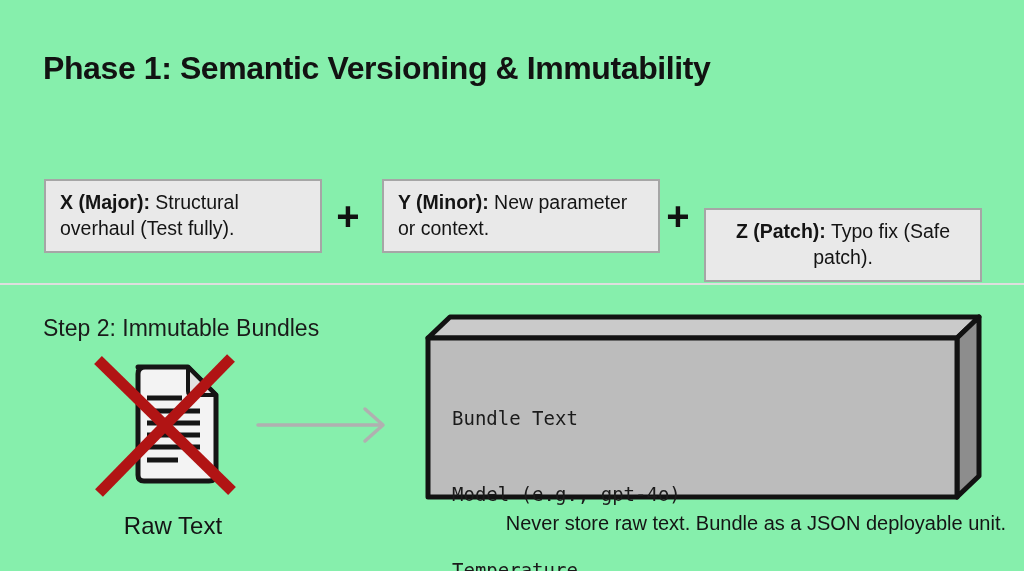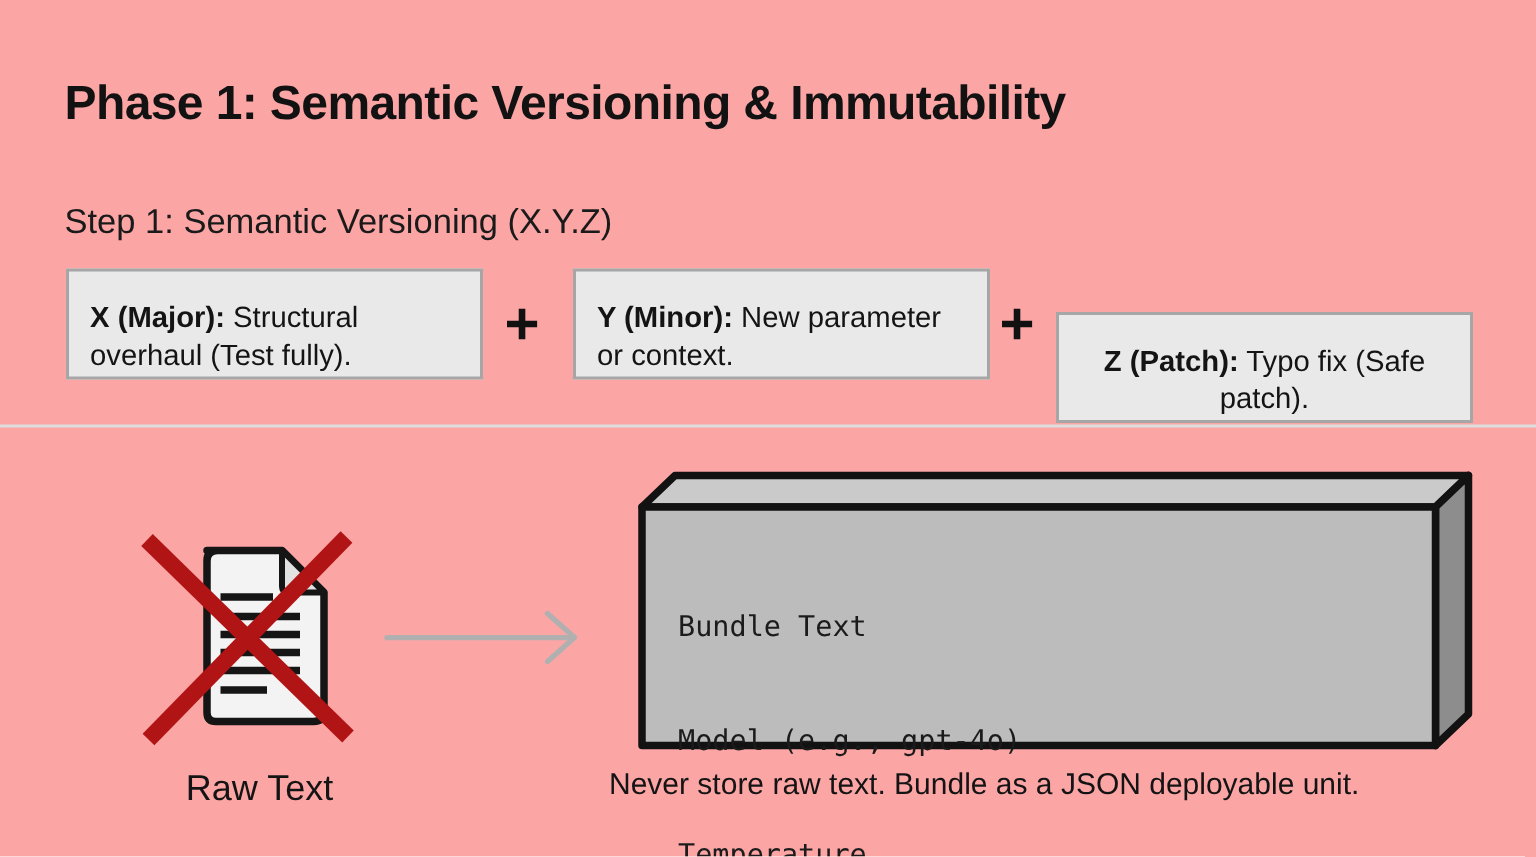--- a/index.html
+++ b/index.html
@@ -1,39 +1,39 @@
 <!DOCTYPE html>
 <html><head>
 <meta charset="utf-8">
 <style>
   html,body{margin:0;padding:0;background:#ffffff;}
   .canvas{
     position:relative;
     width:1024px;height:571px;
-    background:#fca5a5;
+    background:#86efac;
     font-family:"Liberation Sans", sans-serif;
     color:#111;
     overflow:hidden;
   }
   .title{
     position:absolute;left:43px;top:50px;
     font-size:32px;font-weight:700;letter-spacing:-0.4px;
     color:#121212;
   }
   .step-heading{
     position:absolute;left:43px;
     font-size:23px;font-weight:400;color:#1a1a1a;
   }
   #step1-heading{top:134px;}
   #step2-heading{top:315px;}
   .vbox{
     position:absolute;top:179px;height:74px;width:278px;
     box-sizing:border-box;
     background:#e9e9e9;border:2px solid #a6a6a6;
-    display:flex;align-items:flex-end;
+    display:flex;align-items:center;
     padding:0 14px;
     font-size:19.5px;line-height:1.32;color:#141414;
   }
   #vbox-x{left:44px;}
   #vbox-y{left:382px;}
   #vbox-z{left:704px;justify-content:center;text-align:center;margin-top:29px;}
   .vbox b{font-weight:700;}
   .plus{
     position:absolute;top:179px;height:74px;width:30px;
     display:flex;align-items:center;justify-content:center;
@@ -53,46 +53,46 @@
   .arrow-wrap{position:absolute;left:254px;top:405px;width:136px;height:40px;}
   .bundle-wrap{position:absolute;left:424px;top:308px;width:566px;height:196px;}
   .bundle-text{
     position:absolute;left:452px;top:355px;width:480px;
     font-family:"DejaVu Sans Mono","Liberation Mono",monospace;
     font-size:19px;line-height:25.4px;color:#1b1b1b;
     white-space:pre;
   }
   .caption{
     position:absolute;left:406px;top:512px;width:600px;
-    text-align:left;font-size:20px;color:#141414;
+    text-align:right;font-size:20px;color:#141414;
   }
 </style>
 </head>
 <body>
 
 <div class="canvas">
 
   <div class="title">Phase 1: Semantic Versioning &amp; Immutability</div>
 
-  <div class="step-heading" id="step1-heading">Step 1: Semantic Versioning (X.Y.Z)</div>
 
   <div class="vbox" id="vbox-x">
     <span><b>X (Major):</b><span> Structural overhaul (Test fully).</span></span>
   </div>
   <div class="plus" id="plus-1">+</div>
   <div class="vbox" id="vbox-y">
     <span><b>Y (Minor):</b><span> New parameter or context.</span></span>
   </div>
   <div class="plus" id="plus-2">+</div>
   <div class="vbox" id="vbox-z">
     <span><b>Z (Patch):</b><span> Typo fix (Safe patch).</span></span>
   </div>
 
   <div class="divider"></div>
 
+  <div class="step-heading" id="step2-heading">Step 2: Immutable Bundles</div>
 
   <div class="doc-icon-wrap">
     <svg width="150" height="146" viewBox="0 0 150 146">
 
       <path d="M48 15 h50 l28 28 v79 q0 7 -7 7 h-65 q-6 0 -6 -6 v-101 q0 -7 7 -7 z" fill="#f3f3f3" stroke="#151515" stroke-width="5" stroke-linejoin="round"></path>
       <path d="M98 15 l28 28 h-24 q-4 0 -4 -4 z" fill="#e2e2e2" stroke="#151515" stroke-width="4" stroke-linejoin="round"></path>
 
       <g stroke="#151515" stroke-width="5" stroke-linecap="butt">
         <line x1="57" y1="46" x2="92" y2="46"></line>
         <line x1="57" y1="59" x2="110" y2="59"></line>

